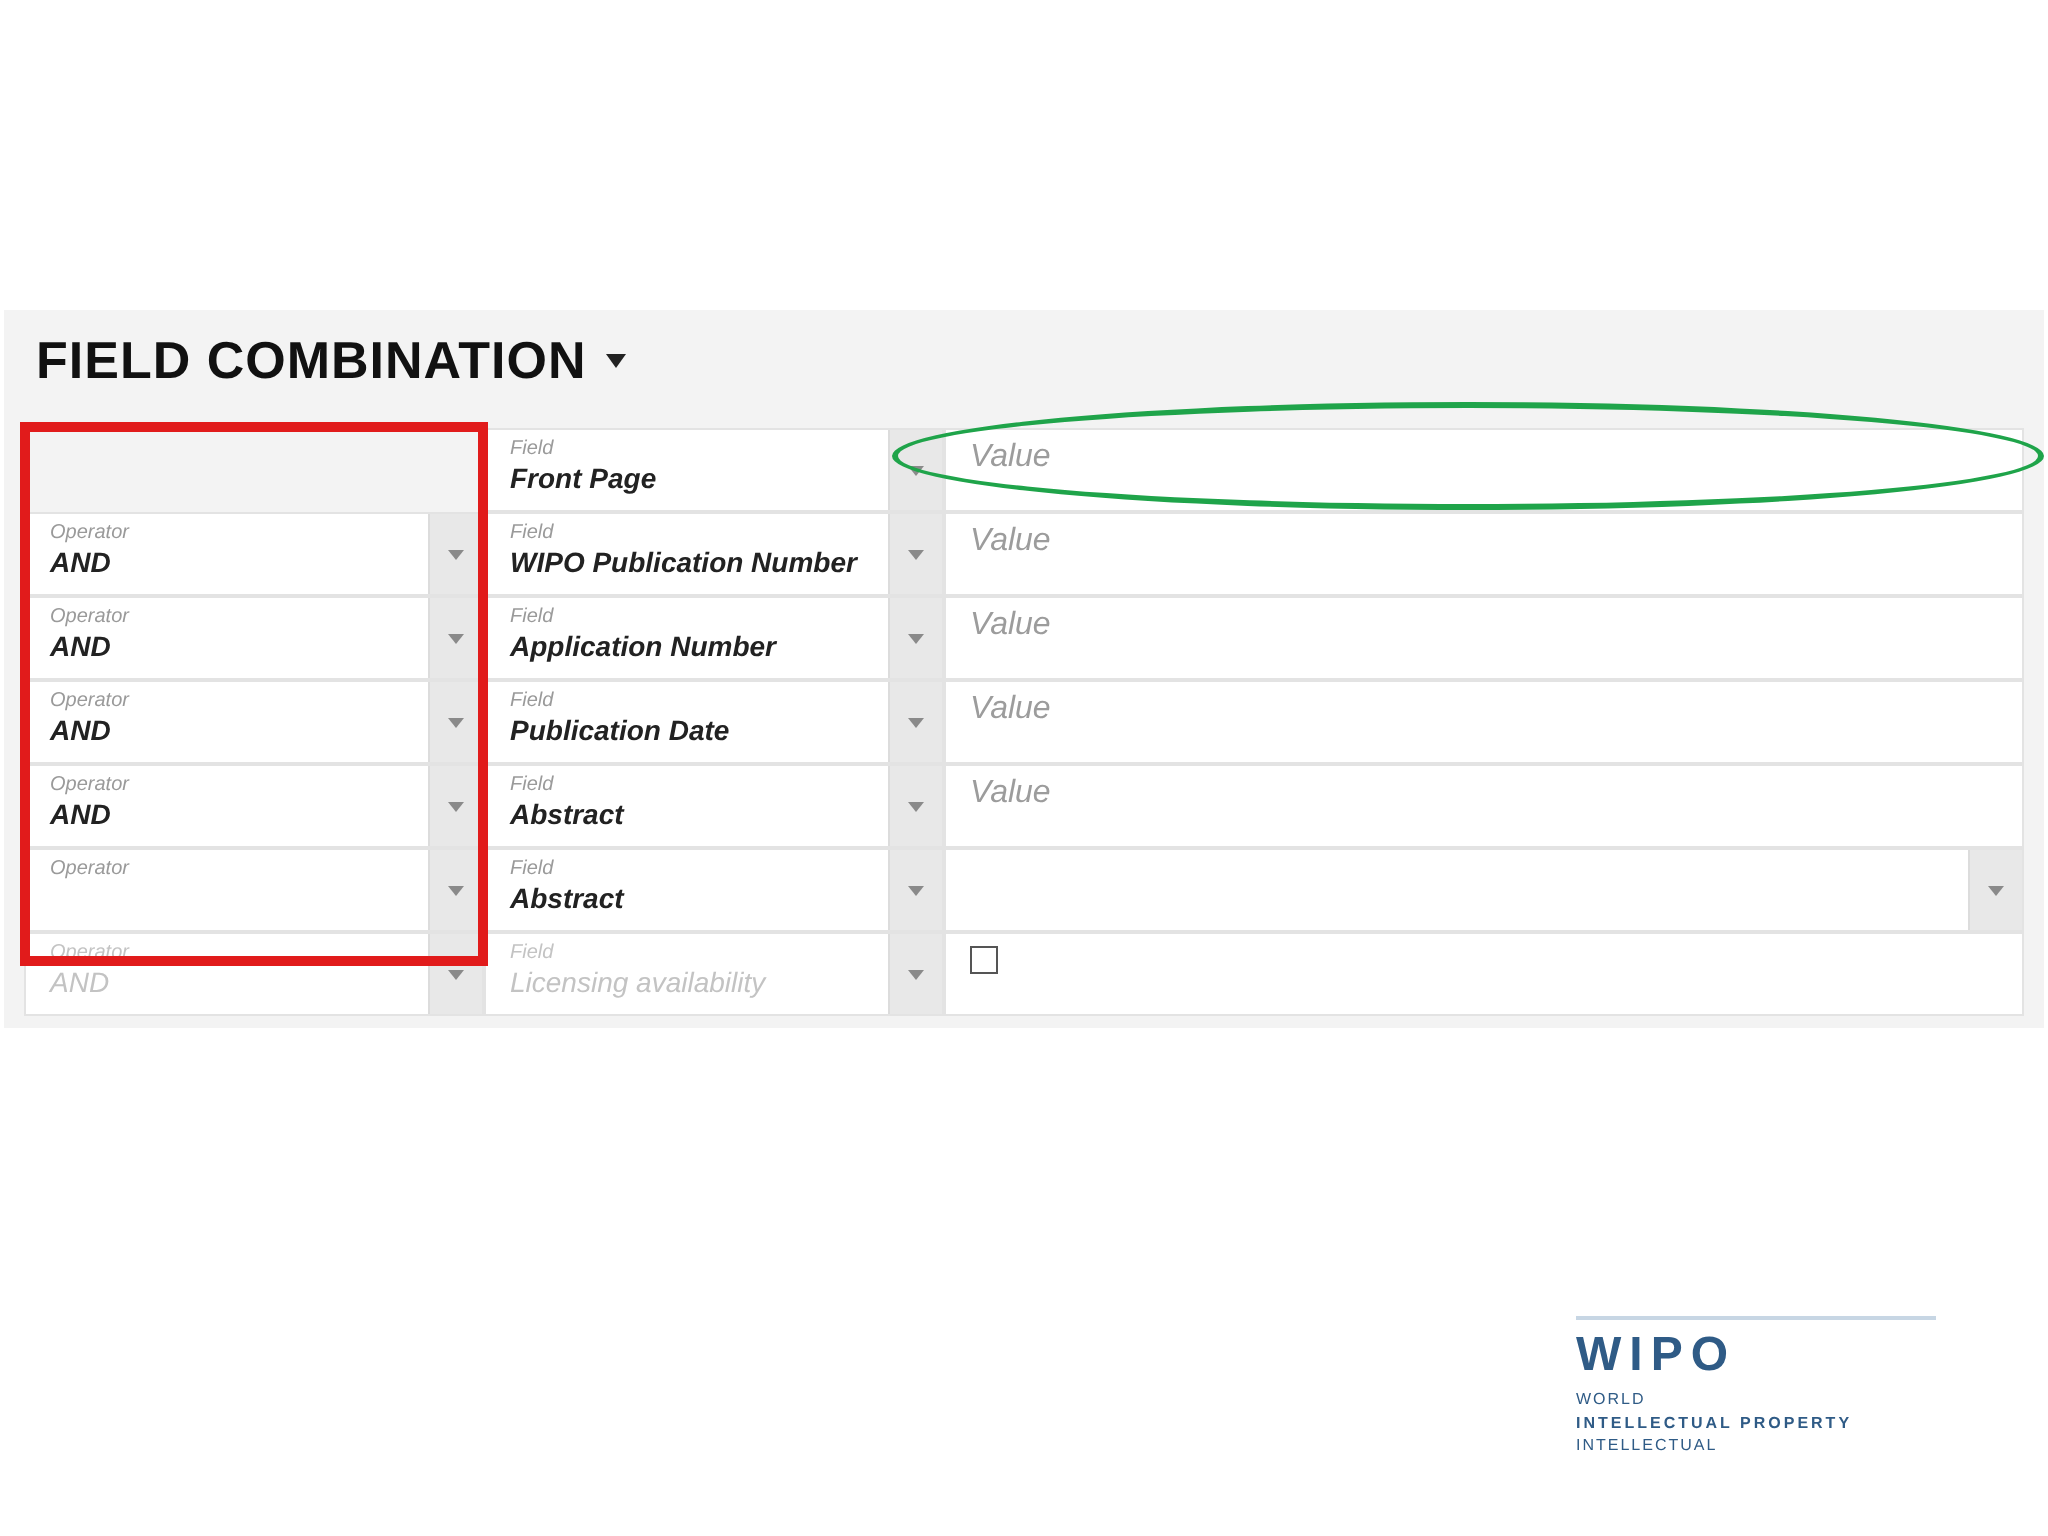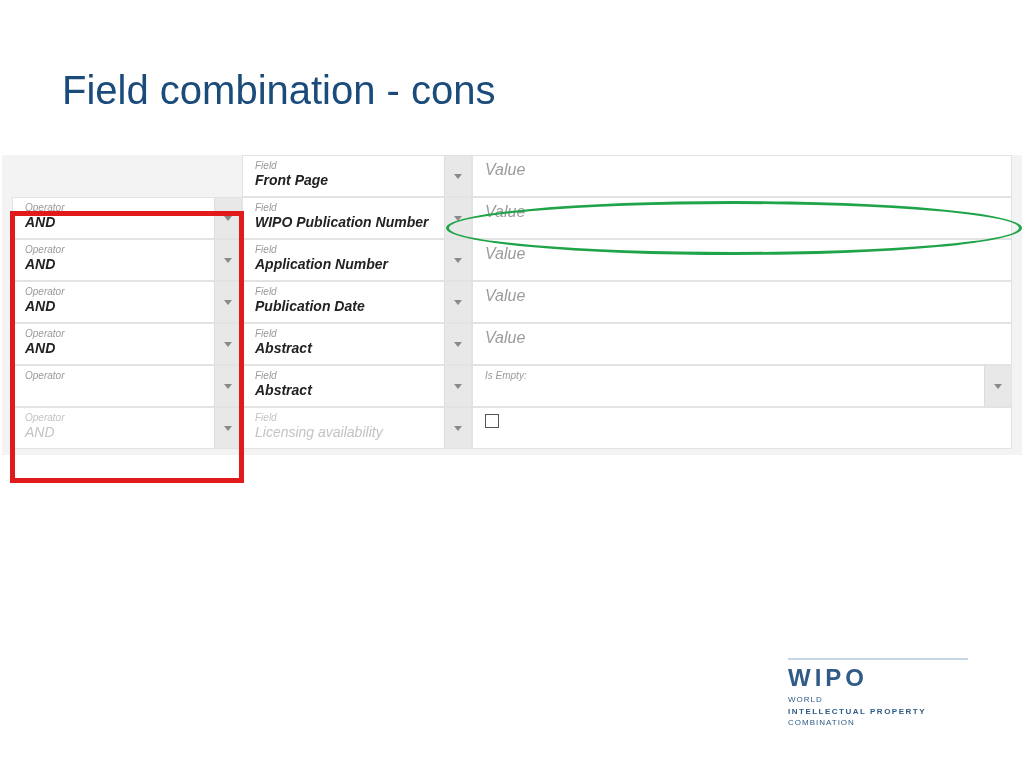--- a/index.html
+++ b/index.html
@@ -146,23 +146,26 @@
     margin-top: 2px;
   }
   .logo .sub .bold { font-weight: 700; letter-spacing: 1.5px; }
   .logo-bar { height:2px; background:#c7d6e4; width:180px; margin-bottom:4px; }
 </style>
 </head>
 <body>
 
 <div class="slide">
 
-  <div class="title">Field combination - cons</div>
 
   <div class="panel">
+    <div class="panel-header">
+      <span class="panel-header-text">FIELD COMBINATION</span>
+      <span class="caret"></span>
+    </div>
     <div class="grid" id="grid">
         <div class="cell spacer"></div>
         <div class="cell">
           <div class="lbl">Field</div>
           <div class="val">Front Page</div>
           <div class="dd">
             <span class="tri"></span>
           </div>
         </div>
         <div class="cell placeholder">
@@ -244,21 +247,20 @@
           </div>
         </div>
         <div class="cell">
           <div class="lbl">Field</div>
           <div class="val">Abstract</div>
           <div class="dd">
             <span class="tri"></span>
           </div>
         </div>
         <div class="cell">
-          <div class="lbl">Is Empty:</div>
           <div class="dd">
             <span class="tri"></span>
           </div>
         </div>
         <div class="cell faded">
           <div class="lbl">Operator</div>
           <div class="val">AND</div>
           <div class="dd">
             <span class="tri"></span>
           </div>
@@ -278,17 +280,17 @@
     <div class="anno-red" style="left:8px; top:56px; width:234px; height:272px;"></div>
     <div class="anno-green" style="left:444px; top:46px; width:576px; height:54px;"></div>
   </div>
 
   <div class="logo">
     <div class="logo-bar"></div>
     <div class="wipo">WIPO</div>
     <div class="sub">
       <span>WORLD</span><br>
       <span class="bold">INTELLECTUAL PROPERTY</span><br>
-      <span>COMBINATION</span>
+      <span>INTELLECTUAL</span>
     </div>
   </div>
 
 </div>
 
 </body></html>

